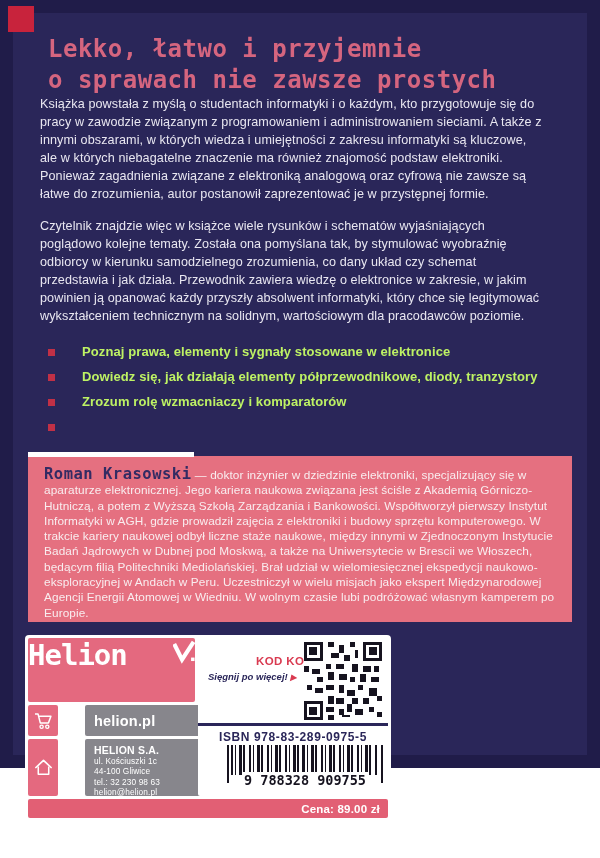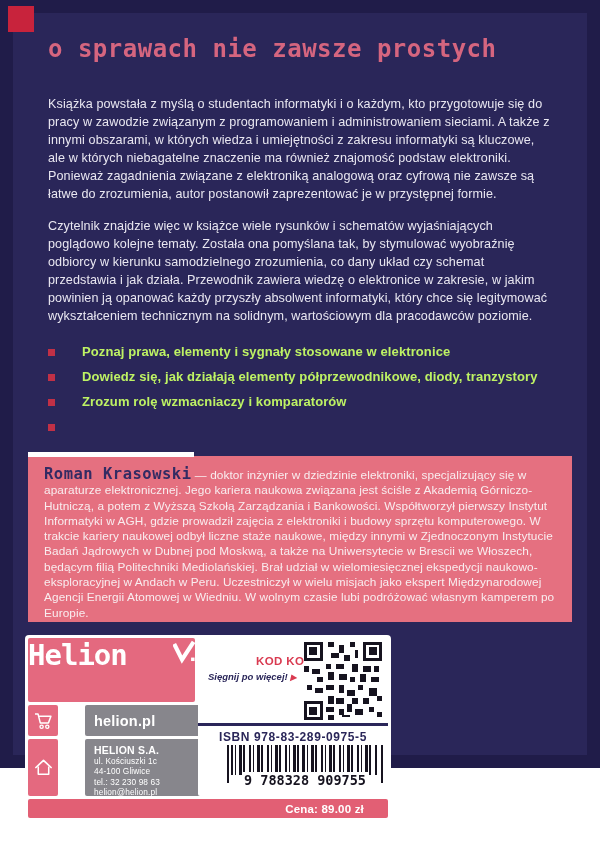--- a/index.html
+++ b/index.html
@@ -18,21 +18,21 @@
   }
   
   .heading{
     position:absolute;left:48px;top:34px;width:520px;
     font-family:"DejaVu Sans Mono", monospace;
     font-weight:bold;font-size:24px;line-height:31px;
     color:#d5657f;letter-spacing:.5px;
   }
   
   .para{
-    position:absolute;left:48px;width:506px;
+    position:absolute;left:40px;width:506px;
     color:#e9e7f1;font-size:12.6px;line-height:18px;letter-spacing:.1px;
   }
   .para1{top:95px;}
   .para2{top:217px;}
   
   .bullets{position:absolute;left:48px;top:344px;width:520px;}
   .bullet-item{display:flex;align-items:flex-start;margin-bottom:10px;}
   .bullet-marker{
     flex:0 0 auto;width:7px;height:7px;background:#c13046;margin:5px 11px 0 0;
   }
@@ -107,33 +107,34 @@
   .guard{position:absolute;top:0;width:2px;height:38px;background:#16131f;}
   .g1{left:0;} .g2{left:75px;} .g3{right:0;}
   .ean-digits{
     position:absolute;left:0;top:27px;width:156px;text-align:center;
     background:transparent;color:#16131f;
     font-family:"DejaVu Sans Mono", monospace;font-weight:bold;font-size:13.5px;
   }
   .ean-digits span{background:#ffffff;padding:0 2px;}
   .price-strip{
     position:absolute;left:3px;top:164px;width:360px;height:19px;background:#e25f74;
-    display:flex;align-items:center;justify-content:flex-end;padding-right:24px;
+    display:flex;align-items:center;justify-content:flex-end;padding-right:8px;
     box-sizing:border-box;border-radius:2px;
   }
   .price-text{color:#ffffff;font-weight:bold;font-size:11.5px;letter-spacing:.2px;}
   .icon-svg{display:block;}
 </style>
 </head>
 <body>
 
 <div class="navy-field">
   <div class="corner-square"></div>
 
   <div class="heading">
+    <div>Lekko, łatwo i przyjemnie</div>
     <div>o sprawach nie zawsze prostych</div>
   </div>
 
   <div class="para para1">Książka powstała z myślą o studentach informatyki i o każdym, kto przygotowuje się do pracy w zawodzie związanym z programowaniem i administrowaniem sieciami. A także z innymi obszarami, w których wiedza i umiejętności z zakresu informatyki są kluczowe, ale w których niebagatelne znaczenie ma również znajomość podstaw elektroniki. Ponieważ zagadnienia związane z elektroniką analogową oraz cyfrową nie zawsze są łatwe do zrozumienia, autor postanowił zaprezentować je w przystępnej formie.</div>
   <div class="para para2">Czytelnik znajdzie więc w książce wiele rysunków i schematów wyjaśniających poglądowo kolejne tematy. Została ona pomyślana tak, by stymulować wyobraźnię odbiorcy w kierunku samodzielnego zrozumienia, co dany układ czy schemat przedstawia i jak działa. Przewodnik zawiera wiedzę o elektronice w zakresie, w jakim powinien ją opanować każdy przyszły absolwent informatyki, który chce się legitymować wykształceniem technicznym na solidnym, wartościowym dla pracodawców poziomie.</div>
 
   <div class="bullets">
     <div class="bullet-item">
       <span class="bullet-marker"></span>
       <span class="bullet-text">Poznaj prawa, elementy i sygnały stosowane w elektronice</span>

